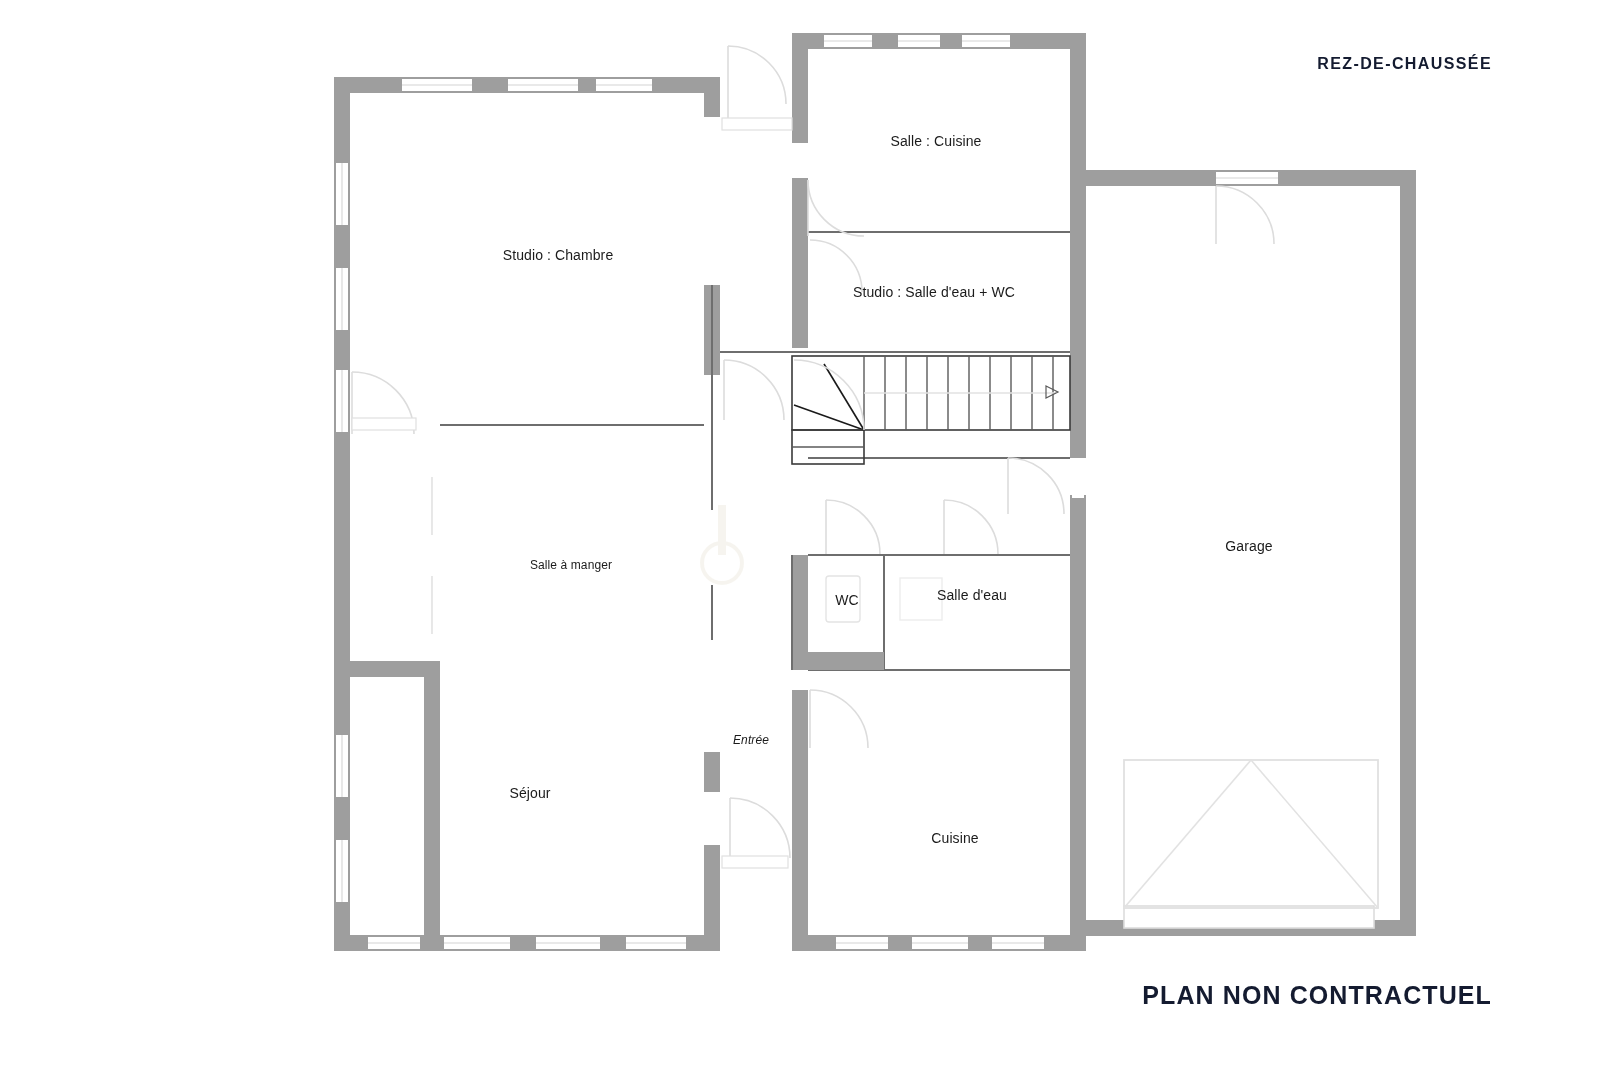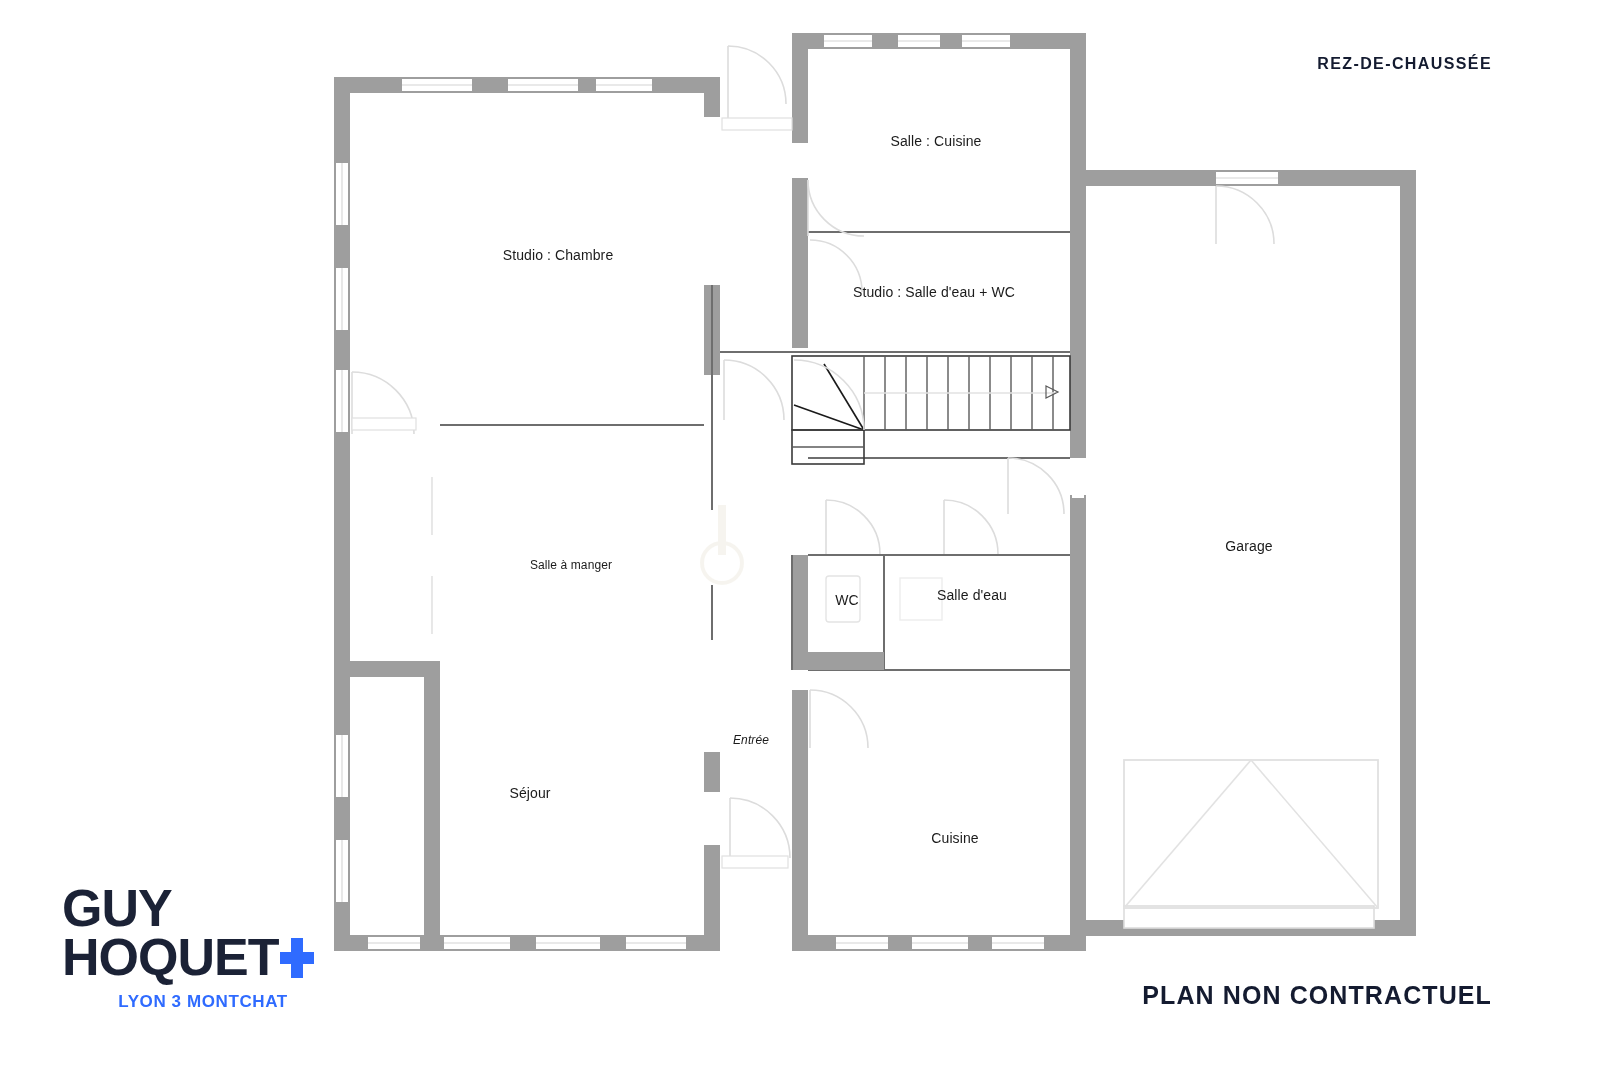--- a/index.html
+++ b/index.html
@@ -333,22 +333,14 @@
   <div class="room-label small" style="left:751px; top:740px;font-style:italic;">Entrée</div>
   <div class="room-label" style="left:847px; top:600px;">WC</div>
   <div class="room-label" style="left:972px; top:595px;">Salle d'eau</div>
   <div class="room-label" style="left:939px; top:838px;margin-left:16px;">Cuisine</div>
   <div class="room-label" style="left:1249px; top:546px;">Garage</div>
 
   <div id="title-rdc">REZ-DE-CHAUSSÉE</div>
 
   <div id="disclaimer">PLAN NON CONTRACTUEL</div>
 
-  <div id="logo">
-    <div class="logo-line">GUY</div>
-    <div class="logo-line">
-      <span>HOQUET</span>
-      <span class="logo-plus"></span>
-    </div>
-    <div id="logo-tagline">LYON 3 MONTCHAT</div>
-  </div>
 
 </div>
 
 </body></html>

